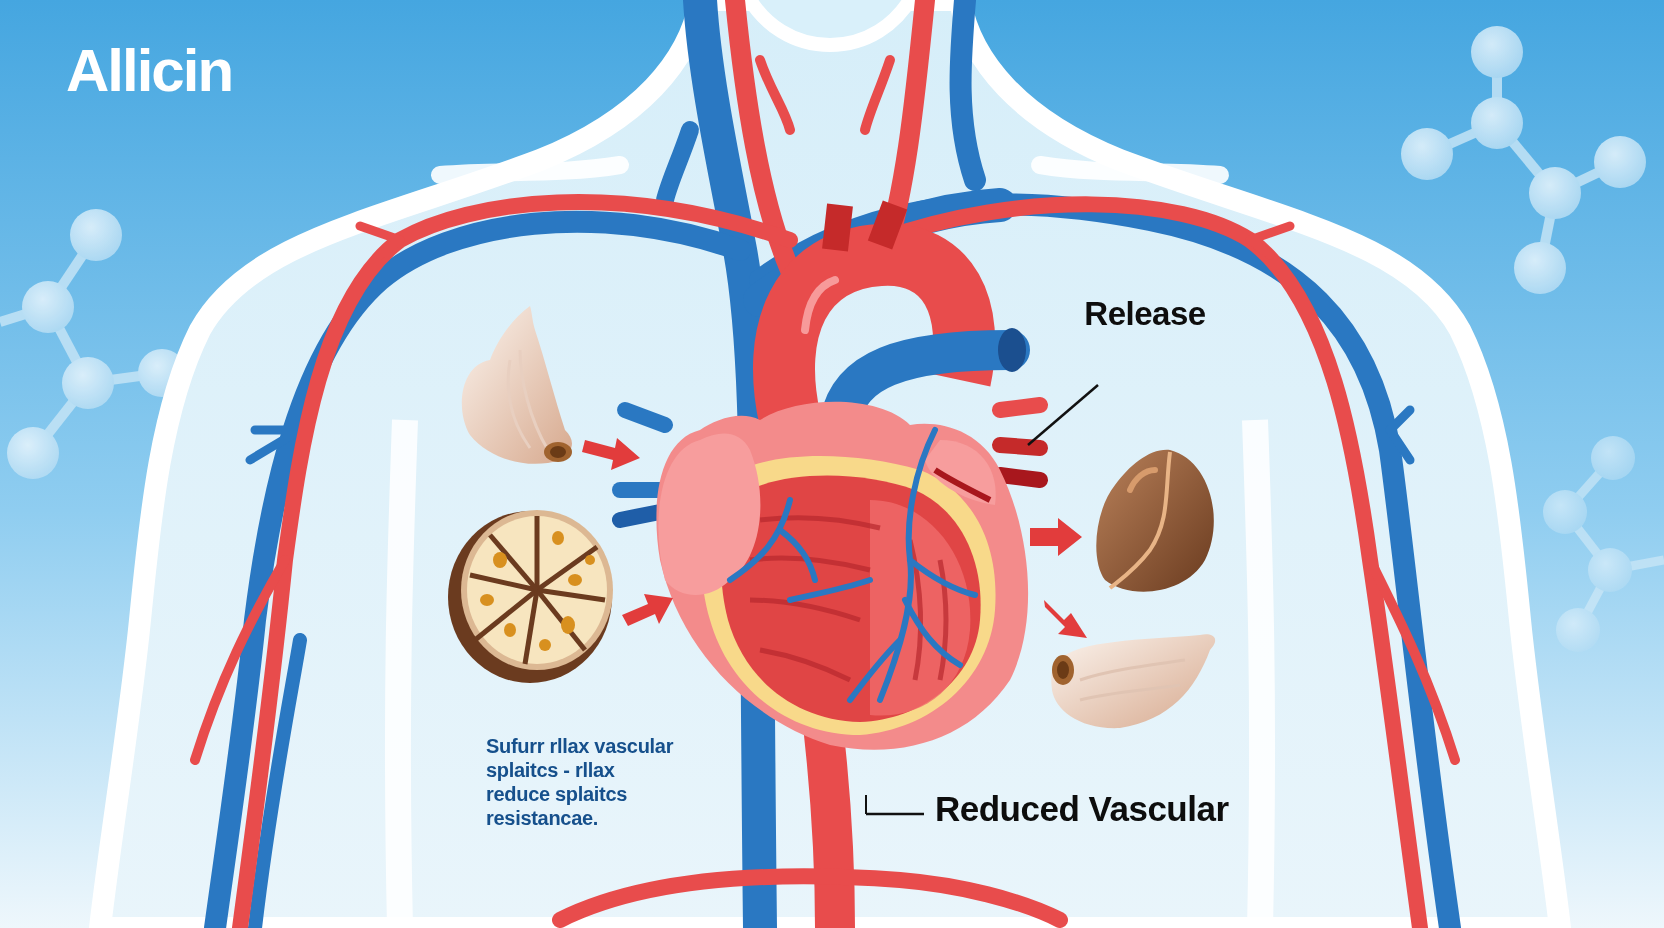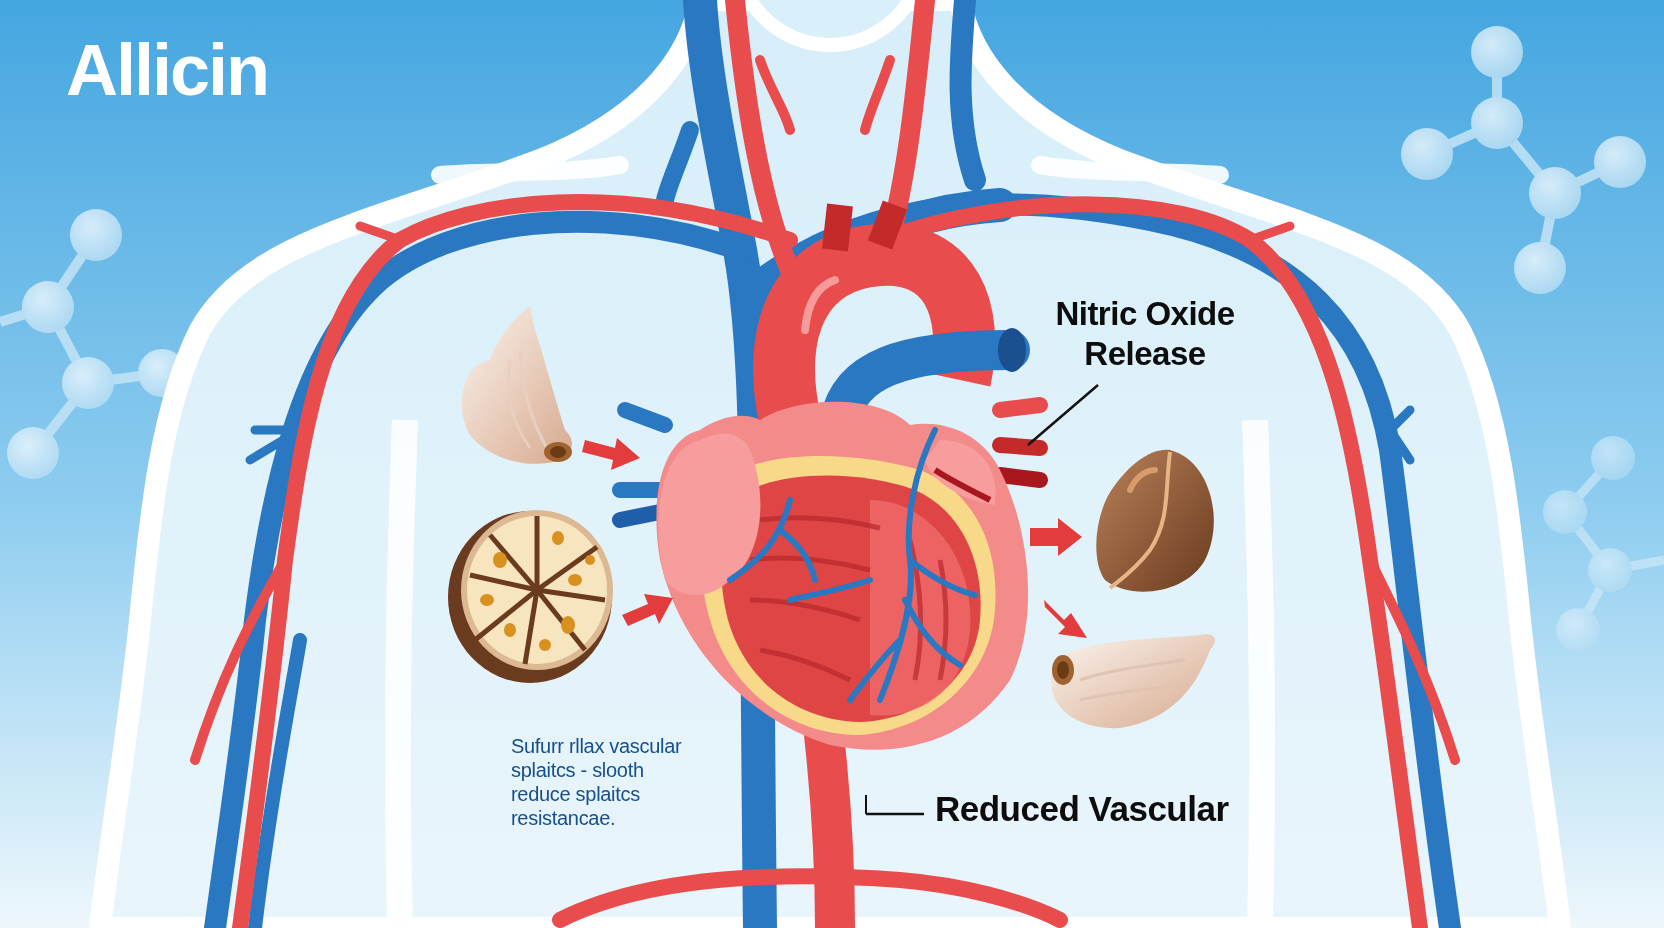--- a/index.html
+++ b/index.html
@@ -1,25 +1,25 @@
 <!DOCTYPE html>
 <html><head>
 <meta charset="utf-8">
 <style>
   html, body { margin: 0; padding: 0; }
   body { width: 1664px; height: 928px; overflow: hidden; position: relative;
          font-family: "Liberation Sans", "DejaVu Sans", sans-serif; }
   .canvas { position: absolute; left: 0; top: 0; width: 1664px; height: 928px; }
-  .title { position: absolute; left: 66px; top: 34px; font-size: 72px; font-weight: 700;
+  .title { position: absolute; left: 66px; top: 41px; font-size: 60px; font-weight: 700;
            color: #ffffff; letter-spacing: -2px; line-height: 1; }
   .label { position: absolute; font-weight: 700; color: #0d0d0d; line-height: 1.2; }
   .label-no { left: 1040px; top: 294px; font-size: 33px; text-align: center; width: 210px; letter-spacing: -0.5px; }
   .label-rvr { left: 935px; top: 788px; font-size: 35px; letter-spacing: -0.5px; }
-  .note { position: absolute; left: 511px; top: 734px; font-size: 20px; color: #16508c;
-          line-height: 1.2; width: 200px; letter-spacing: -0.3px; }
+  .note { position: absolute; left: 486px; top: 734px; font-size: 20px; color: #16508c;
+          line-height: 1.2; width: 200px; letter-spacing: -0.3px; font-weight: bold; }
   .line-span { display: block; }
 </style>
 </head>
 <body>
 
 <svg class="canvas" viewBox="0 0 1664 928" xmlns="http://www.w3.org/2000/svg">
   <defs>
     <linearGradient id="sky" x1="0" y1="0" x2="0" y2="1">
       <stop offset="0" stop-color="#45a6e0"></stop>
       <stop offset="0.55" stop-color="#8fcdf0"></stop>
@@ -223,26 +223,25 @@
   </g>
 
   <line x1="1028" y1="445" x2="1098" y2="385" stroke="#111" stroke-width="2.5"></line>
   <line x1="866" y1="814" x2="924" y2="814" stroke="#111" stroke-width="2.5"></line>
   <line x1="866" y1="795" x2="866" y2="814" stroke="#111" stroke-width="2"></line>
 </svg>
 
 <div class="title">Allicin</div>
 
 <div class="label label-no">
-  <span class="line-span">Nitric Oxide</span>
   <span class="line-span">Release</span>
 </div>
 
 <div class="label label-rvr">
   <span class="line-span">Reduced Vascular</span>
 </div>
 
 <div class="note">
   <span class="line-span">Sufurr rllax vascular</span>
-  <span class="line-span">splaitcs - slooth</span>
+  <span class="line-span">splaitcs - rllax</span>
   <span class="line-span">reduce splaitcs</span>
   <span class="line-span">resistancae.</span>
 </div>
 
 </body></html>

